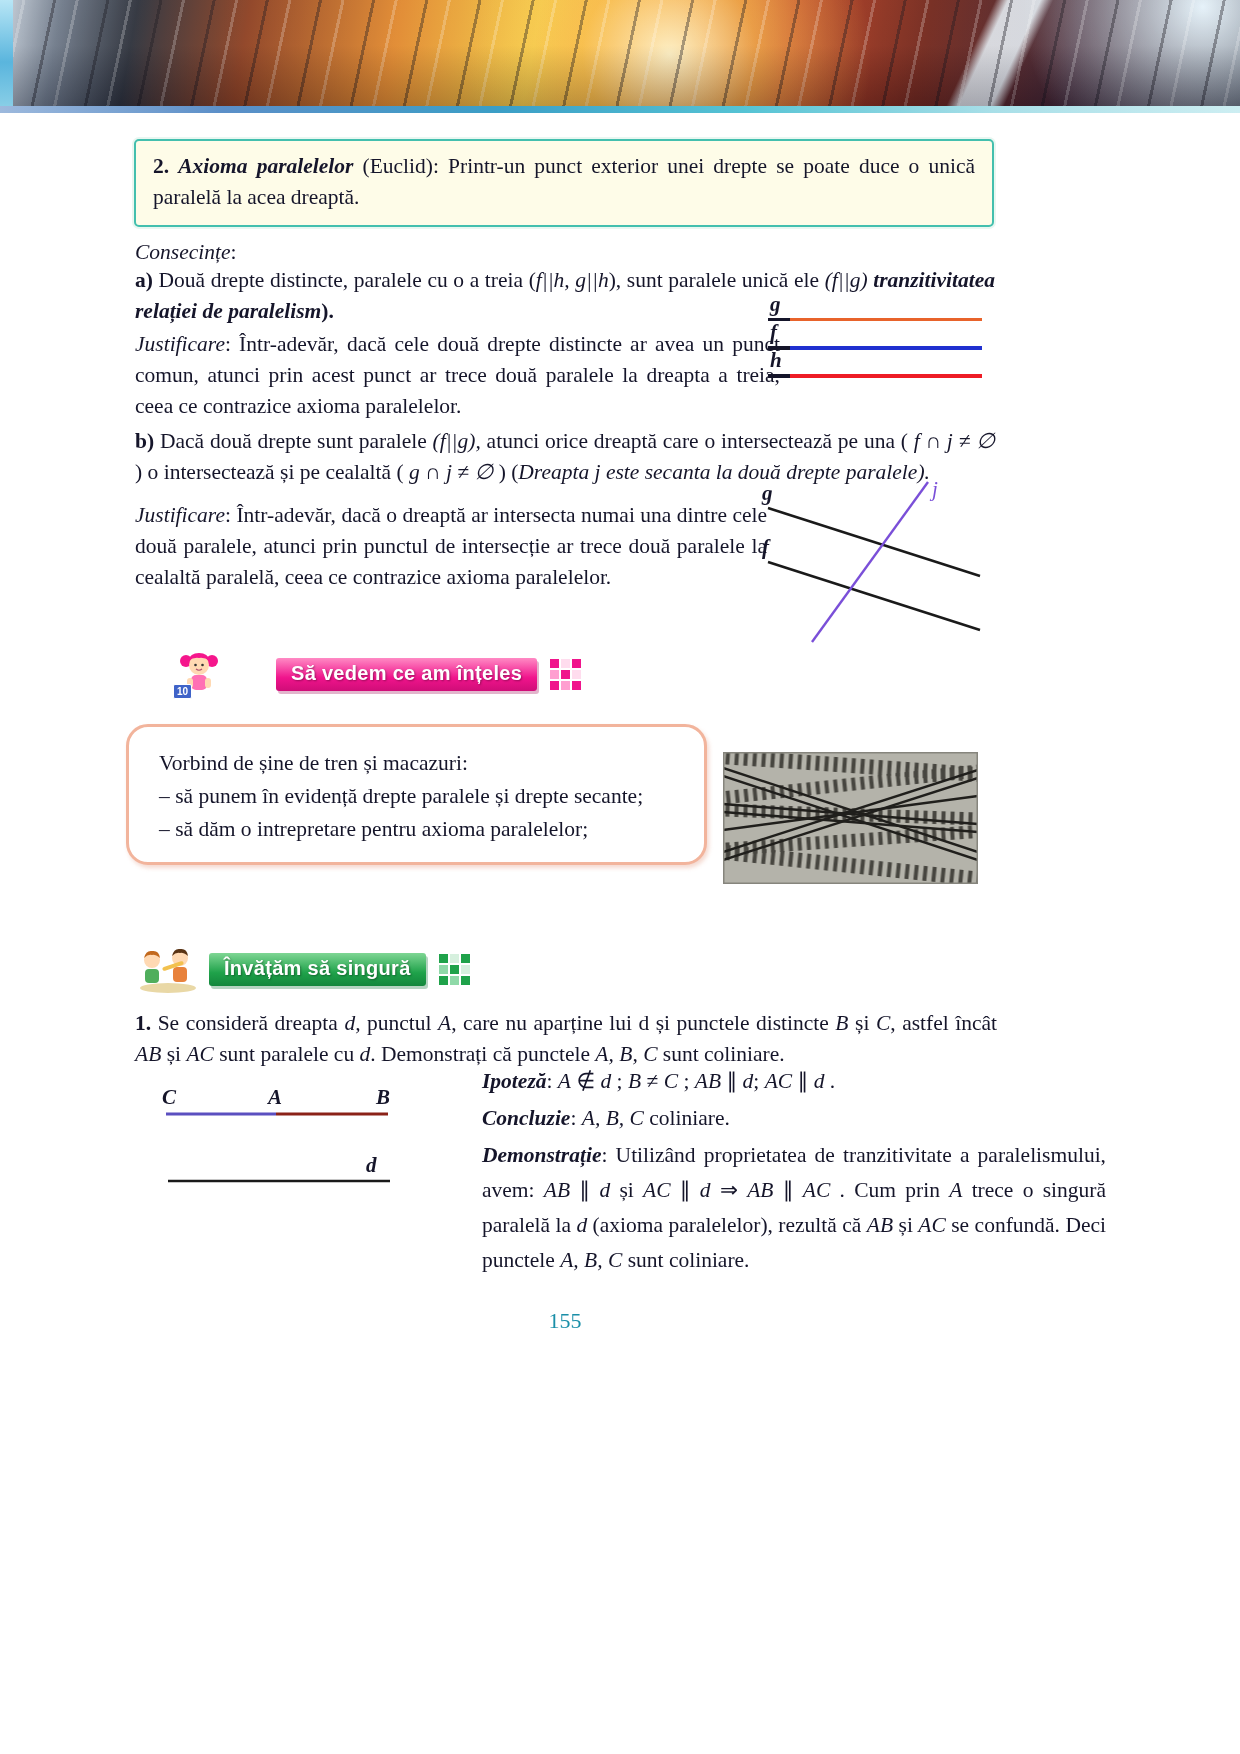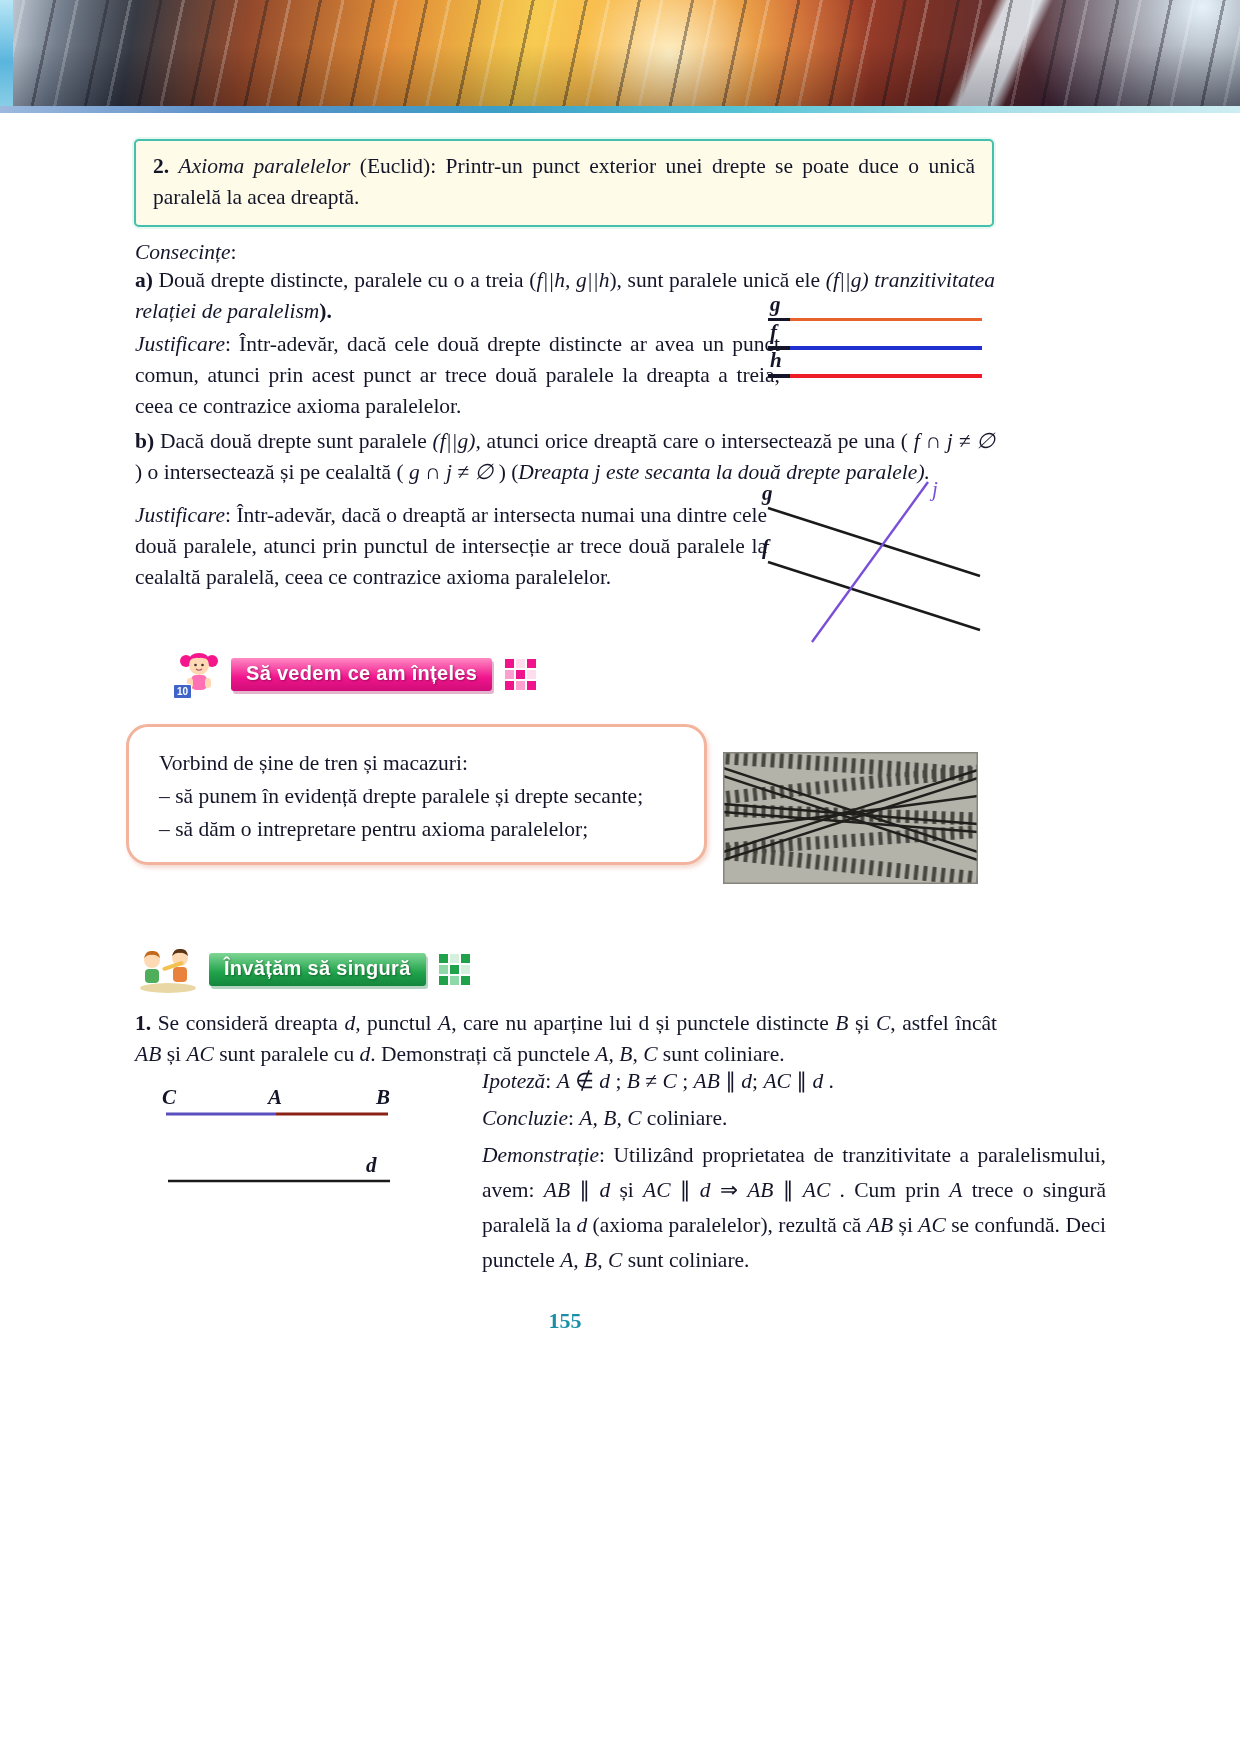--- a/index.html
+++ b/index.html
@@ -7,21 +7,21 @@
     position: relative; width: 1240px; height: 1754px; margin: 0 auto;
     background: #ffffff; overflow: hidden;
     font-family: "Liberation Serif", serif; color: #15152a;
   }
   .abs { position: absolute; }
   p { margin: 0; }
   .rich { font-size: 21.5px; line-height: 31px; }
   .just { text-align: justify; }
   .rt-b { font-weight: bold; }
   .rt-i { font-style: italic; }
-  .rt-bi { font-weight: normal; font-style: italic; }
+  .rt-bi { font-weight: bold; font-style: italic; }
 
   
   .header { position: absolute; left: 0; top: 0; width: 1240px; height: 113px; }
   .header-art {
     position: absolute; inset: 0;
     background:
       linear-gradient(115deg, rgba(0,0,0,0) 77%, rgba(235,246,252,0.85) 78%, rgba(235,246,252,0.85) 80.5%, rgba(0,0,0,0) 81.5%),
       radial-gradient(circle at 97% 6%, #e4f1f9 0%, rgba(228,241,249,0) 15%),
       radial-gradient(circle at 54% 48%, rgba(255,244,200,0.95) 0%, rgba(252,196,74,0.6) 13%, rgba(252,196,74,0) 30%),
       linear-gradient(100deg, #cdd6e0 0%, #6a7585 5%, #262a34 11%, #8a3a1a 20%, #e08527 32%, #f3c83e 43%, #ef8a24 52%, #bb3a1a 63%, #6e2014 74%, #371b2a 86%, #131726 100%);
@@ -88,21 +88,21 @@
   .badge10 {
     position: absolute; left: -3px; bottom: 1px;
     background: #3f63c8; color: #fff; font: bold 10px "Liberation Sans", sans-serif;
     padding: 1px 3px; border: 1px solid #fff; border-radius: 2px;
   }
   .pill {
     font-family: "Liberation Sans", sans-serif; font-weight: bold; font-size: 20px;
     color: #fff; padding: 4px 15px 6px 15px; border-radius: 3px; letter-spacing: 0.3px;
     text-shadow: 1px 1px 2px rgba(0,0,0,0.35); white-space: nowrap;
   }
-  .pill-pink  { background: linear-gradient(180deg, #ff8ac4 0%, var(--c-pink, #f0148c) 60%, #cf0d78 100%); box-shadow: 2px 3px 0 rgba(160,10,85,0.30); }
+  .pill-pink  { background: linear-gradient(180deg, #ff8ac4 0%, var(--c-pink, #f0148c) 60%, #cf0d78 100%); box-shadow: 2px 3px 0 rgba(160,10,85,0.30); margin-left: 45px; }
   .pill-green { background: linear-gradient(180deg, #7fd694 0%, var(--c-green, #1fa24a) 60%, #13863c 100%); box-shadow: 2px 3px 0 rgba(10,110,50,0.30); }
   .pix { display: grid; grid-template-columns: repeat(3, 9px); grid-auto-rows: 9px; gap: 2px; margin-left: 4px; }
   .pix i { display: block; }
   .pix-pink  i.a { background: var(--c-pink, #f0148c); }
   .pix-pink  i.b { background: #ff9fd0; }
   .pix-pink  i.c { background: #ffdcee; }
   .pix-green i.a { background: var(--c-green, #1fa24a); }
   .pix-green i.b { background: #8fd9a8; }
   .pix-green i.c { background: #d6f0de; }
 
@@ -118,21 +118,21 @@
   .railway { left: 723px; top: 752px; }
 
   .problem1 { left: 135px; top: 1008px; width: 862px; }
 
   
   .solution { left: 482px; top: 1064px; width: 624px; }
   .sol { font-size: 21.5px; line-height: 35px; margin: 0 0 2px 0; }
 
   .page-num {
     left: 135px; top: 1308px; width: 860px; text-align: center;
-    font-weight: bold; font-size: 22px; color: var(--c-page_num, #1a8fa8);
+    font-weight: normal; font-size: 22px; color: var(--c-page_num, #1a8fa8);
   }
 </style>
 </head>
 <body>
 
 <div class="page">
 
   <div class="header">
     <div class="header-art"></div>
     <div class="header-stripe"></div>

